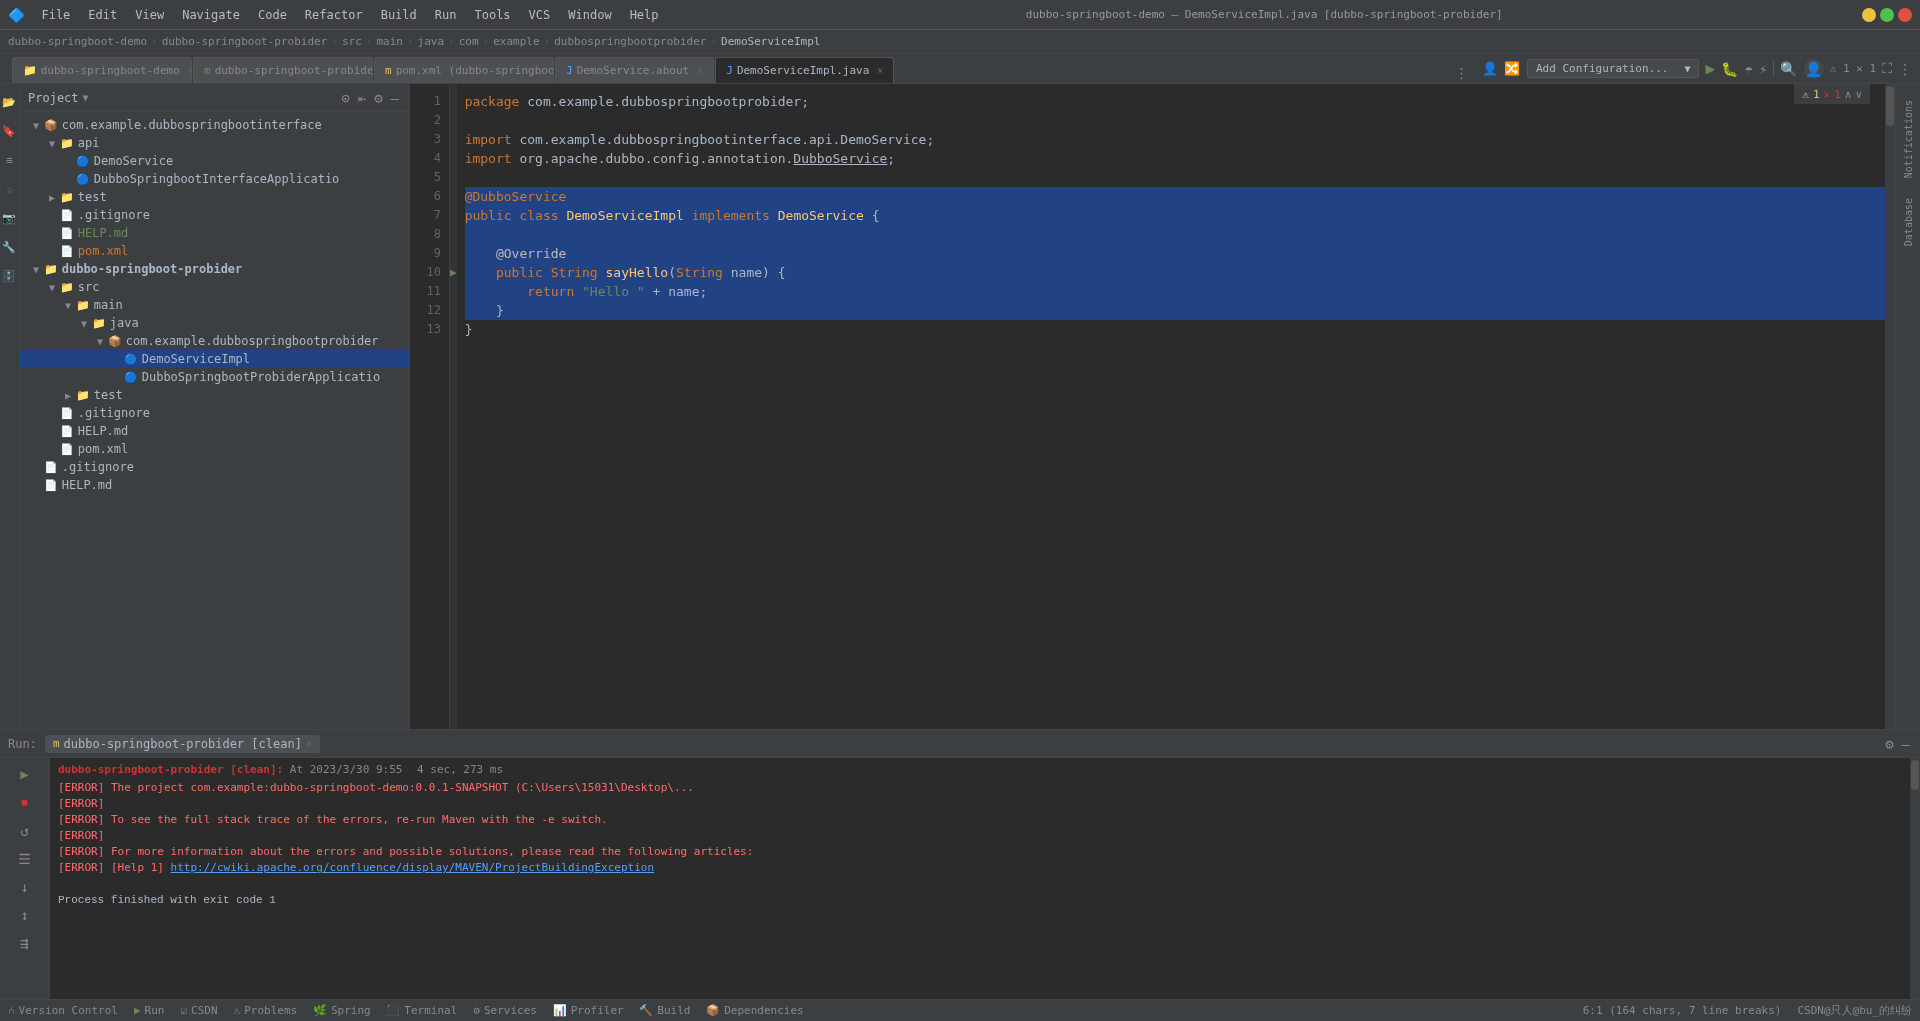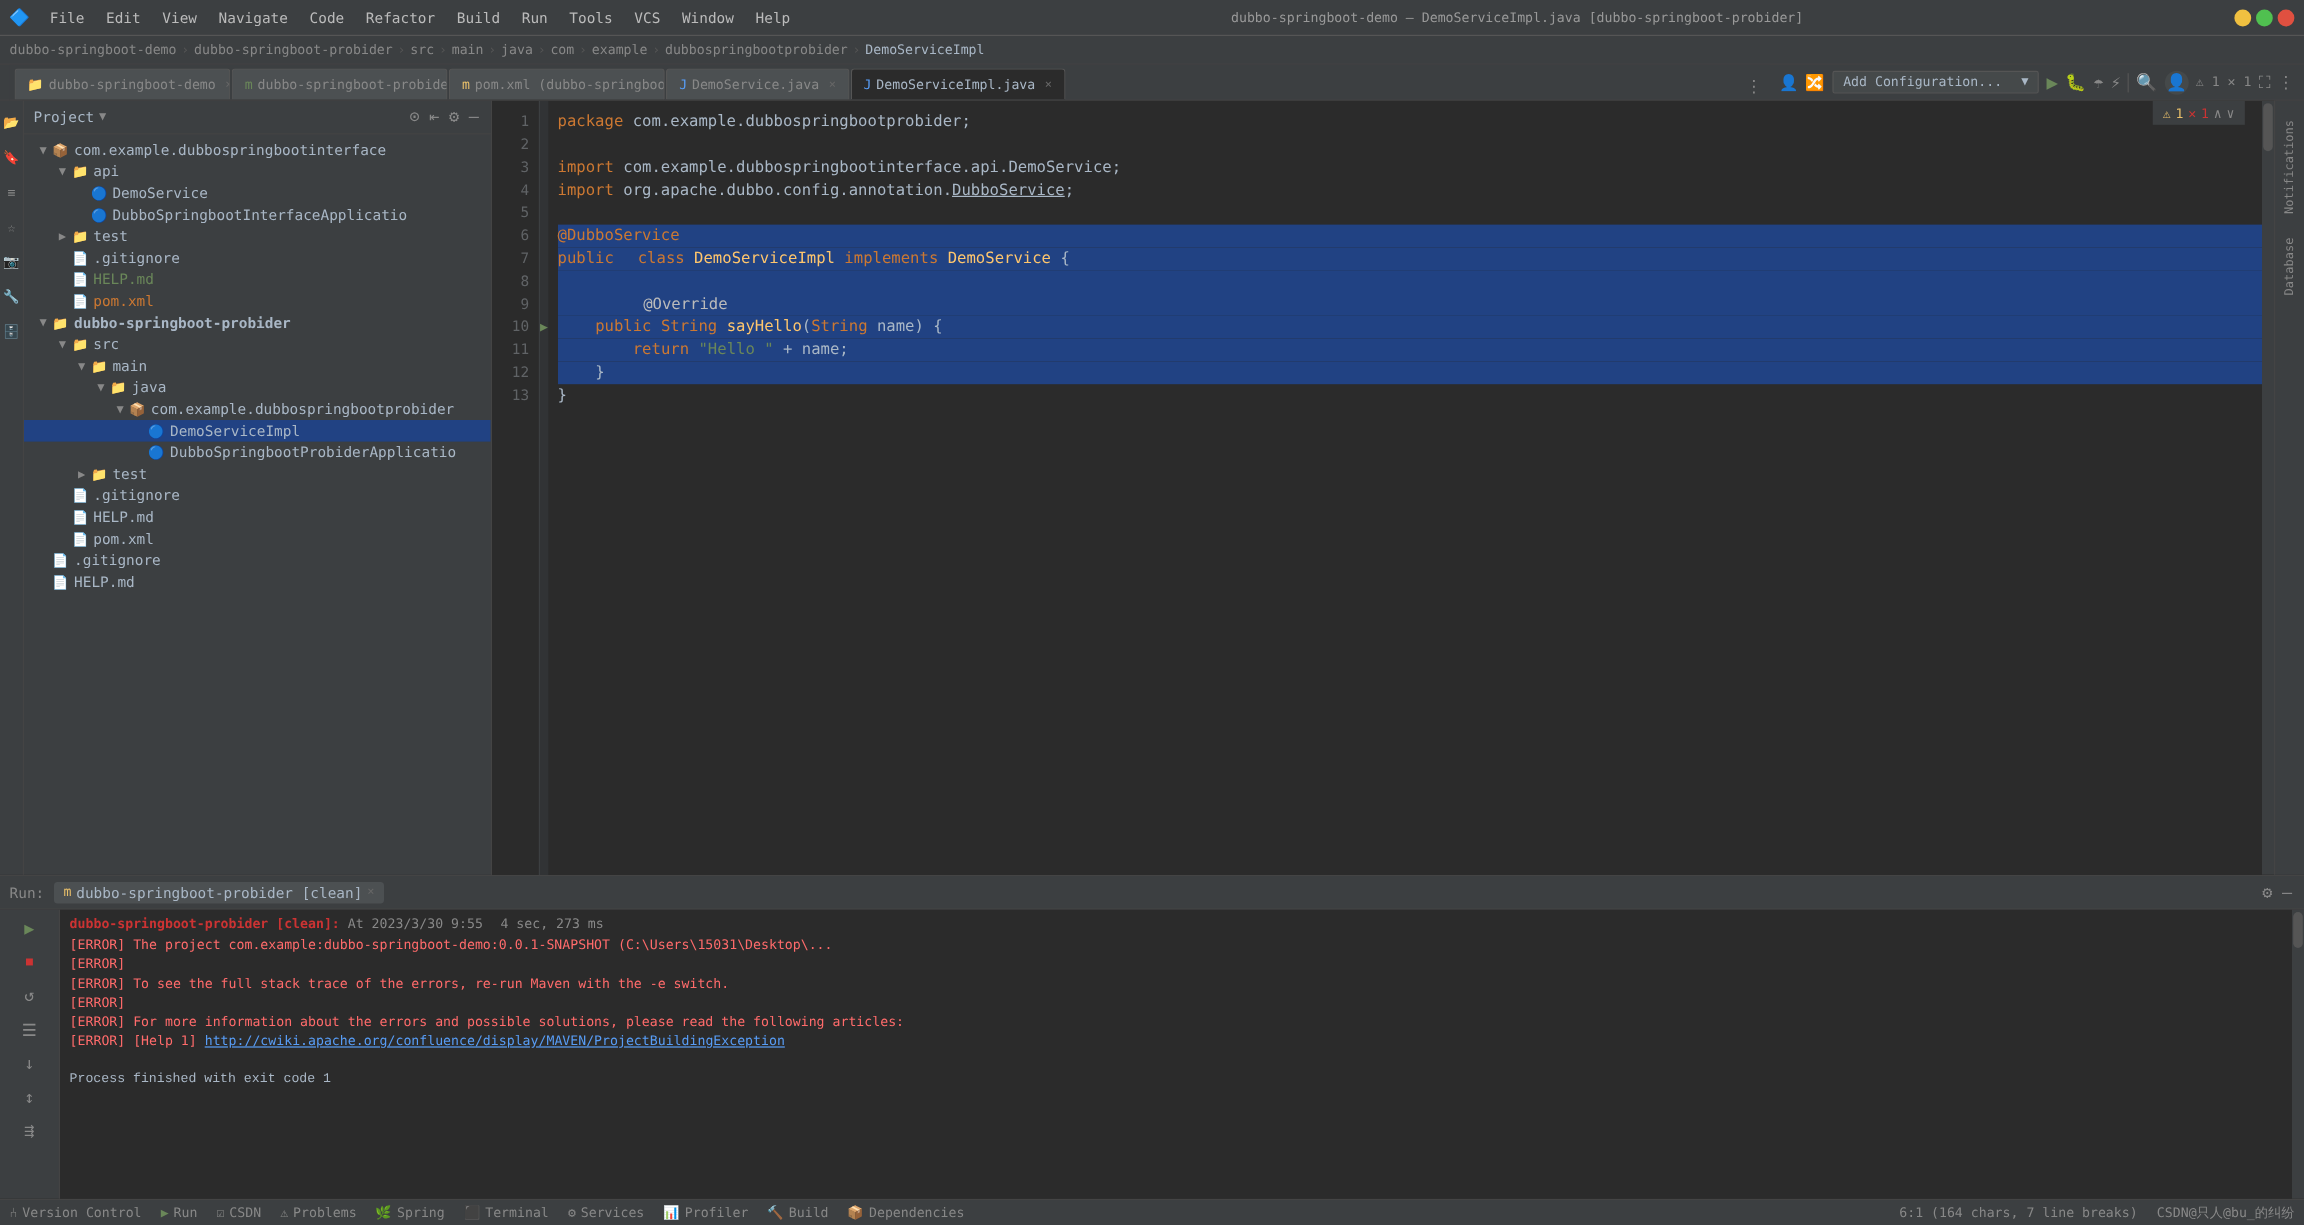--- a/index.html
+++ b/index.html
@@ -191,34 +191,34 @@
     }
     .code-line {
       display: flex;
       align-items: center;
       height: 19px;
       white-space: pre;
     }
     .code-line.highlighted-full { background: #214283; width: 100%; }
     .kw-annotation { color: #cc7832; }
     .kw-public { color: #cc7832; }
-    .kw-class { color: #cc7832; margin-left: 12px; }
+    .kw-class { color: #cc7832; }
     .kw-implements { color: #cc7832; }
     .kw-return { color: #cc7832; }
     .kw-string { color: #cc7832; }
     .str-literal { color: #6a8759; }
     .identifier { color: #a9b7c6; }
     .type-name { color: #ffc66d; }
     .import-kw { color: #cc7832; }
     .package-kw { color: #cc7832; }
     .class-name { color: #ffc66d; }
     .method-name { color: #ffc66d; }
     .param-name { color: #a9b7c6; }
     .punct { color: #a9b7c6; }
-    .override-ann { color: #bbb; margin-left: 40px; }
+    .override-ann { color: #bbb; }
 
     
     #right-panel-tabs {
       width: 25px;
       background: #3c3f41;
       border-left: 1px solid #444;
       display: flex;
       flex-direction: column;
       align-items: center;
       padding-top: 8px;
@@ -438,21 +438,21 @@
         <span>dubbo-springboot-probider\HELP.md</span>
 
       </div>
       <div class="tab">
         <span style="color:#e8bf6a; font-size:11px;">m</span>
         <span>pom.xml (dubbo-springboot-probider)</span>
 
       </div>
       <div class="tab">
         <span style="color:#589df6; font-size:11px;">J</span>
-        <span>DemoService.java</span>
+        <span>DemoService.about</span>
         <span class="tab-close">×</span>
       </div>
       <div class="tab active">
         <span style="color:#589df6; font-size:11px;">J</span>
         <span>DemoServiceImpl.java</span>
         <span class="tab-close">×</span>
       </div>
       <span style="margin-left:auto; color:#888; font-size:14px; cursor:pointer; padding:2px 6px;">⋮</span>
     </div>
   </div>

